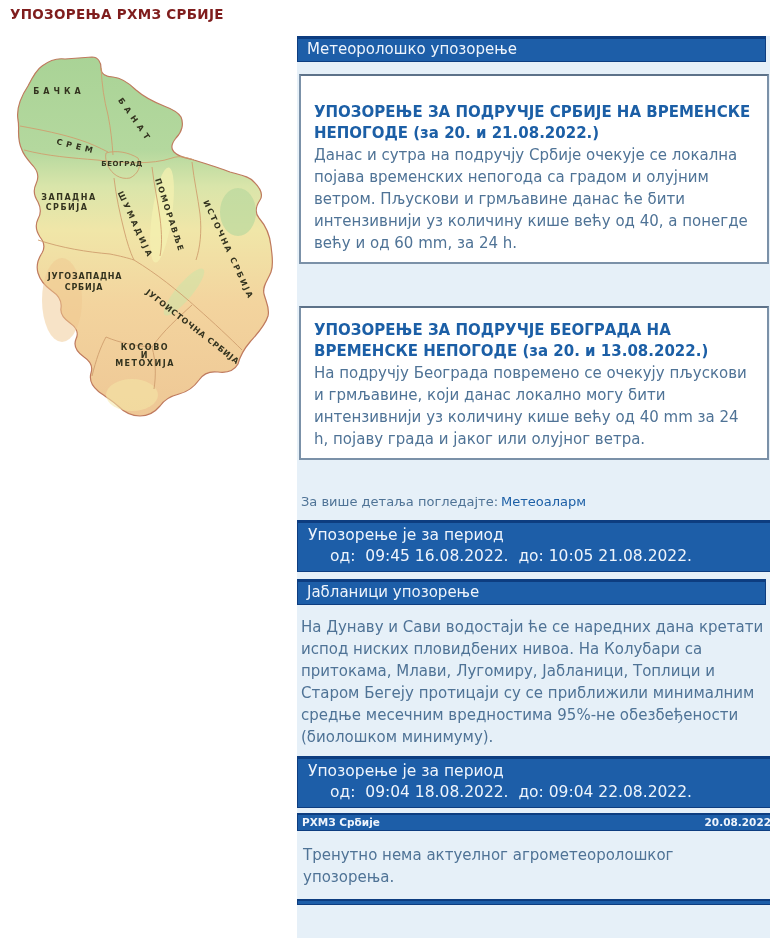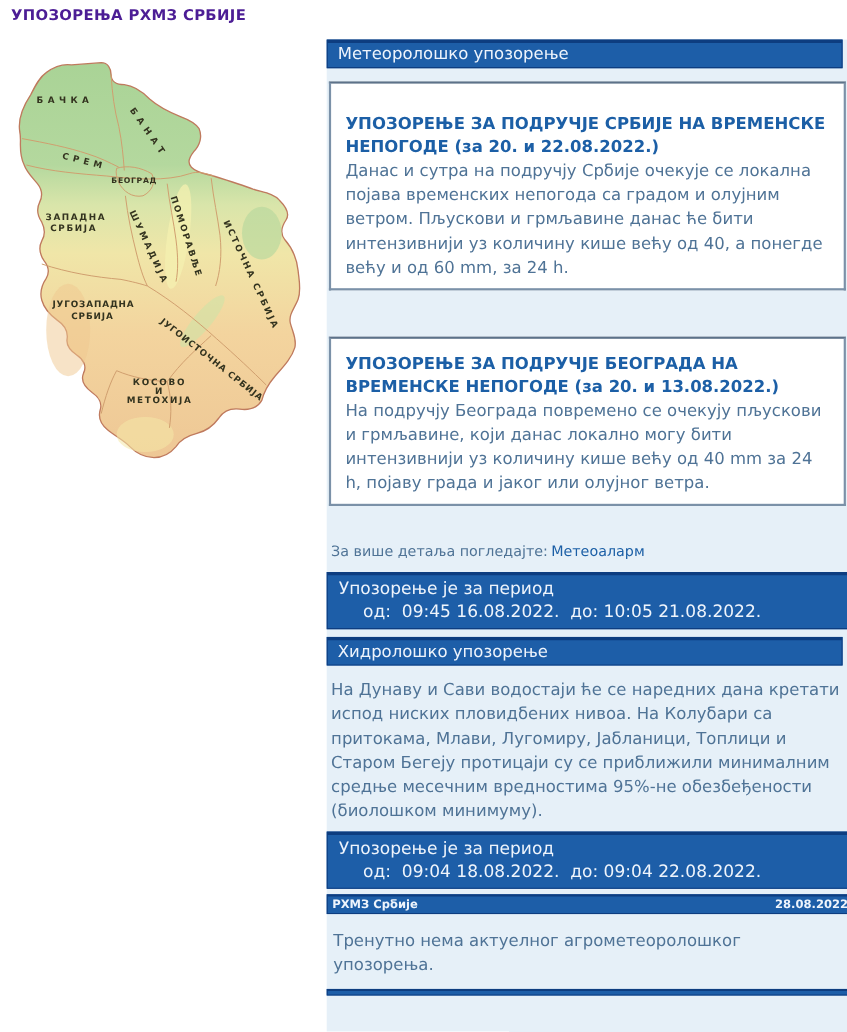--- a/index.html
+++ b/index.html
@@ -2,21 +2,21 @@
 <html lang="sr"><head>
 <meta charset="utf-8">
 <style>
   html,body { margin:0; padding:0; background:#ffffff; }
   .page {
     position:relative; width:770px; height:938px; overflow:hidden;
     background:#ffffff; font-family:"DejaVu Sans","Liberation Sans",sans-serif;
   }
   .page-title {
     position:absolute; left:10px; top:6px; margin:0;
-    font-size:13.5px; font-weight:bold; color:#4c1d95; letter-spacing:.3px;
+    font-size:13.5px; font-weight:bold; color:#7f1d1d; letter-spacing:.3px;
   }
   .map-wrap { position:absolute; left:2px; top:50px; width:290px; height:385px; }
   .content-col {
     position:absolute; left:297px; top:36px; width:477px; height:902px;
     background:#e6f0f8; box-sizing:border-box;
   }
   .bar {
     background:#1d5ea8; color:#eef4fc;
     border:1px solid #0d3d80; border-top-width:3px;
     box-sizing:border-box;
@@ -126,49 +126,49 @@
         <text x="143" y="366" letter-spacing="1.5">МЕТОХИЈА</text>
       </g>
     </svg>
   </div>
 
   <div class="content-col">
 
     <div class="bar header-bar">Метеоролошко упозорење</div>
 
     <div class="warn-box box1">
-      <p class="bold-blue mt">УПОЗОРЕЊЕ ЗА ПОДРУЧЈЕ СРБИЈЕ НА ВРЕМЕНСКЕ НЕПОГОДЕ (за 20. и 22.08.2022.)</p>
+      <p class="bold-blue mt">УПОЗОРЕЊЕ ЗА ПОДРУЧЈЕ СРБИЈЕ НА ВРЕМЕНСКЕ НЕПОГОДЕ (за 20. и 21.08.2022.)</p>
       <p class="body-text mt">Данас и сутра на подручју Србије очекује се локална појава временских непогода са градом и олујним ветром. Пљускови и грмљавине данас ће бити интензивнији уз количину кише већу од 40, а понегде већу и од 60 mm, за 24 h.</p>
     </div>
 
     <div class="warn-box box2">
       <p class="bold-blue">УПОЗОРЕЊЕ ЗА ПОДРУЧЈЕ БЕОГРАДА НА ВРЕМЕНСКЕ НЕПОГОДЕ (за 20. и 13.08.2022.)</p>
       <p class="body-text mt">На подручју Београда повремено се очекују пљускови и грмљавине, који данас локално могу бити интензивнији уз количину кише већу од 40 mm за 24 h, појаву града и јаког или олујног ветра.</p>
     </div>
 
     <p class="details-line"><span>За више детаља погледајте:</span><a href="#">Метеоаларм</a></p>
 
     <div class="bar period-bar period-1">
       <div class="l1">Упозорење је за период</div>
       <div class="l2">од:  09:45 16.08.2022.  до: 10:05 21.08.2022.</div>
     </div>
 
-    <div class="bar header-bar hydro-header">Хидролошко упозорење</div>
+    <div class="bar header-bar hydro-header">Јабланици упозорење</div>
 
     <p class="body-text hydro-body">На Дунаву и Сави водостаји ће се наредних дана кретати испод ниских пловидбених нивоа. На Колубари са притокама, Млави, Лугомиру, Јабланици, Топлици и Старом Бегеју протицаји су се приближили минималним средње месечним вредностима 95%-не обезбеђености (биолошком минимуму).</p>
 
 
     <div class="bar period-bar period-2">
       <div class="l1">Упозорење је за период</div>
       <div class="l2">од:  09:04 18.08.2022.  до: 09:04 22.08.2022.</div>
     </div>
 
     <div class="bar footer-bar footer-1">
       <span>РХМЗ Србије</span>
-      <span>28.08.2022</span>
+      <span>20.08.2022</span>
     </div>
 
     <p class="body-text agro-text">Тренутно нема актуелног агрометеоролошког упозорења.</p>
 
     <div class="bar footer-bar footer-2">
       
       
     </div>
 
   </div>

